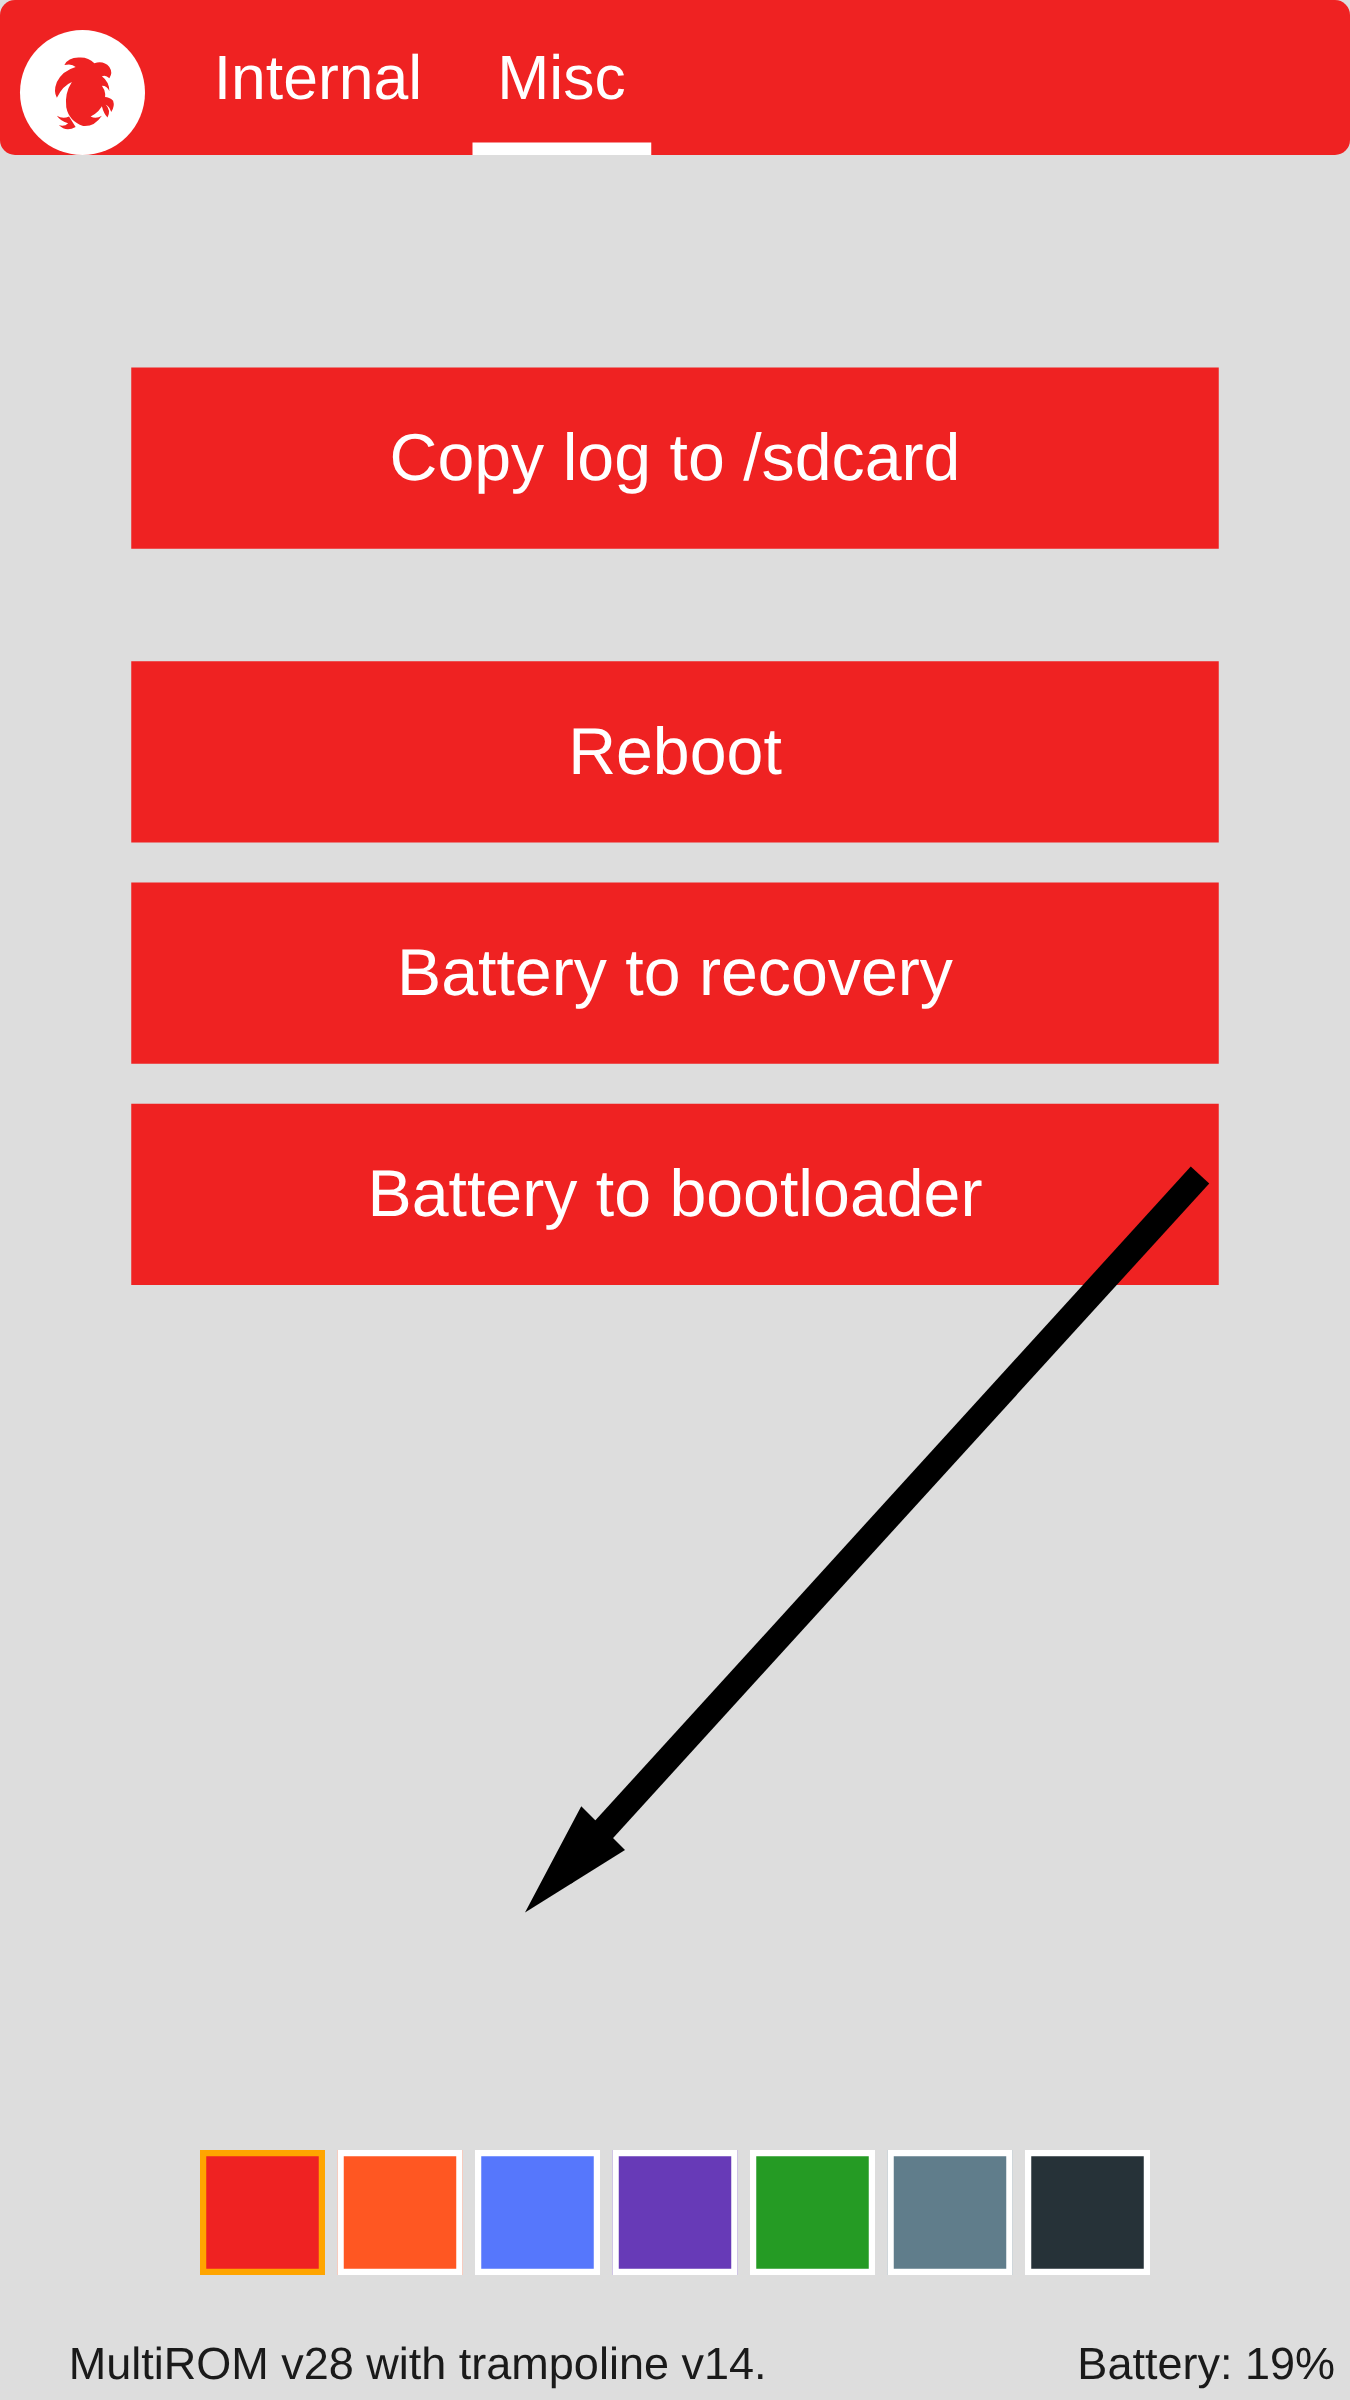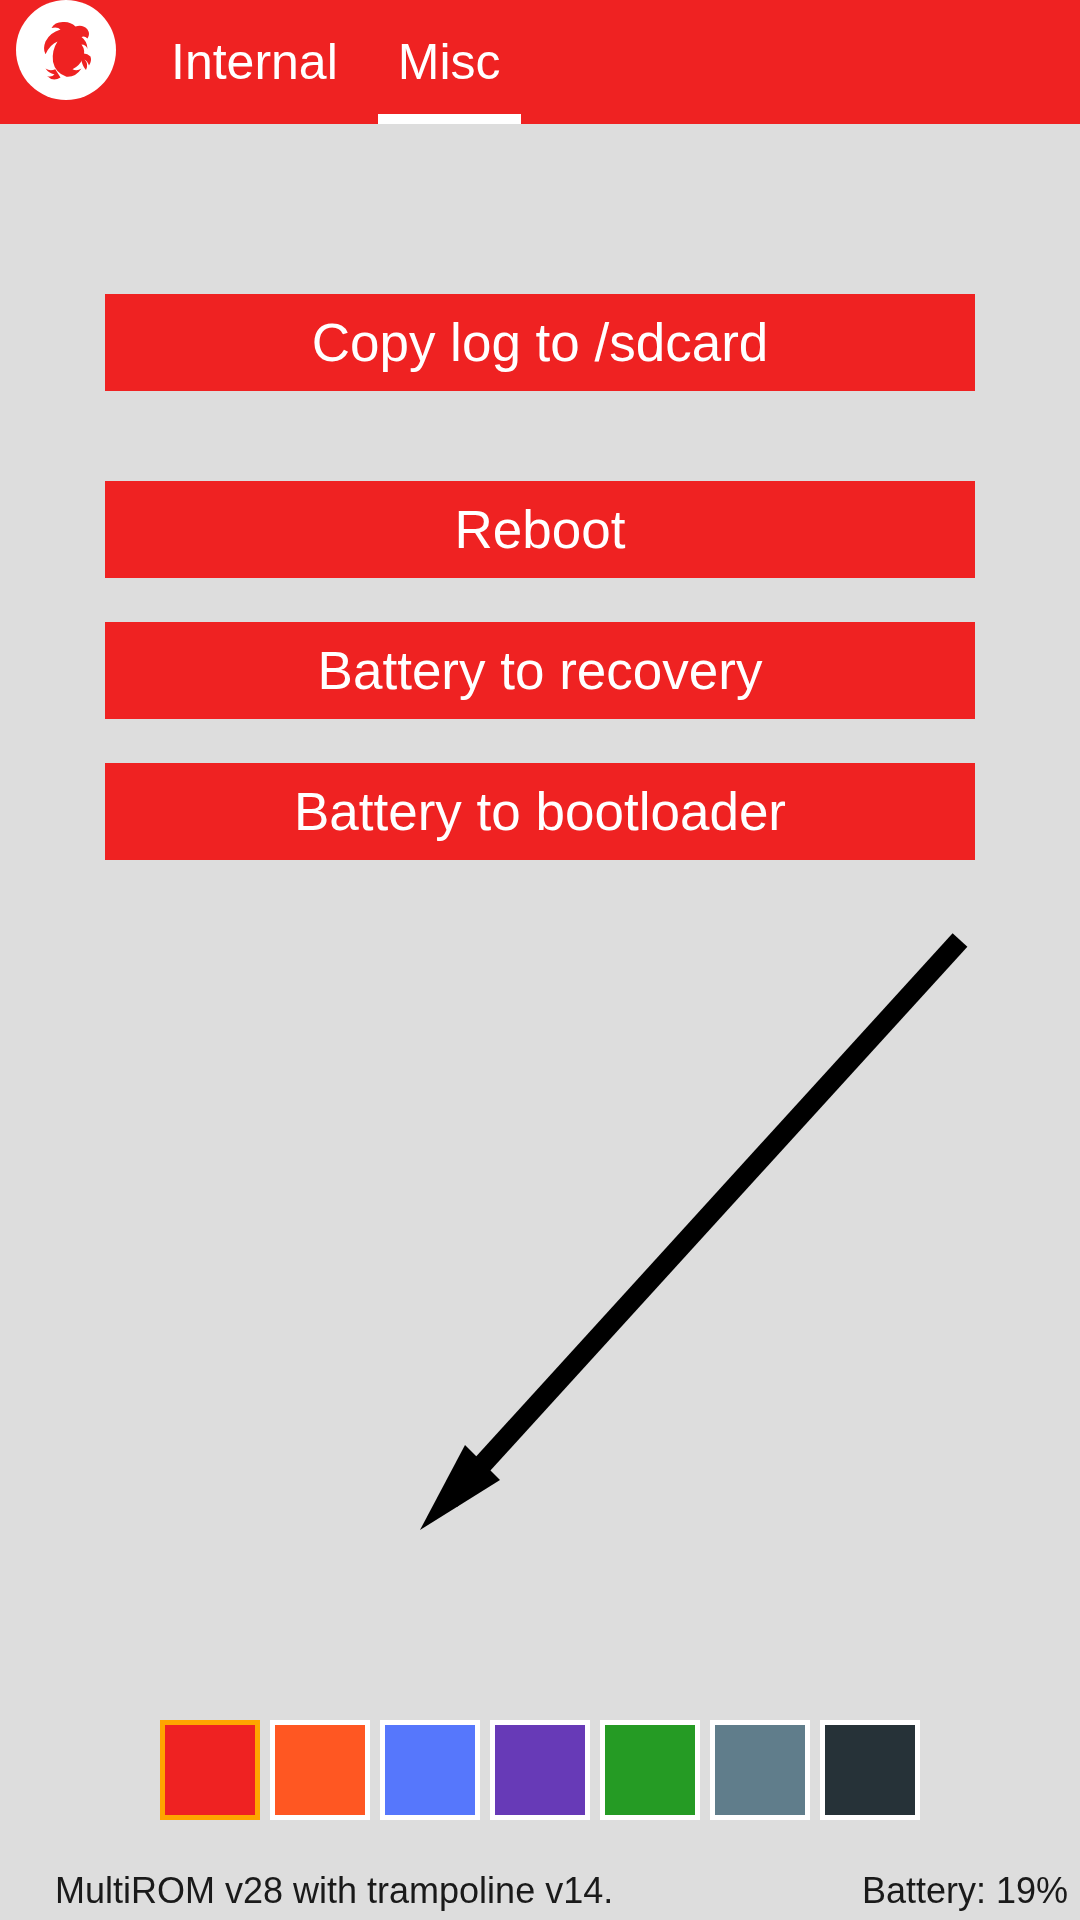--- a/index.html
+++ b/index.html
@@ -13,22 +13,23 @@
       background-color: #dddddd;
       font-family: sans-serif;
       position: relative;
       overflow: hidden;
     }
     .header {
       width: 100%;
       height: 124px;
       background-color: #ef2222;
       display: flex;
-      align-items: flex-start;
+      align-items: flex-end;
       padding: 0 16px;
+      border-radius: 12px;
     }
     .logo {
       width: 100px;
       height: 100px;
       background-color: #ffffff;
       border-radius: 50%;
       display: flex;
       align-items: center;
       justify-content: center;
       flex-shrink: 0;
@@ -63,39 +64,39 @@
       right: 10px;
       height: 10px;
       background-color: #ffffff;
     }
     .content {
       padding: 0 105px;
       padding-top: 170px;
     }
     .action-button {
       width: 100%;
-      height: 97px;
+      height: 145px;
       background-color: #ef2222;
       color: #ffffff;
       border: none;
       font-size: 53px;
       display: flex;
       align-items: center;
       justify-content: center;
       cursor: pointer;
       margin-bottom: 30px;
     }
     .button-group-1 {
       margin-bottom: 90px;
     }
     .button-group-2 {
       margin-bottom: 90px;
     }
     .button-group-2 .action-button {
-      margin-bottom: 44px;
+      margin-bottom: 32px;
     }
     .color-swatches {
       position: absolute;
       bottom: 100px;
       left: 50%;
       transform: translateX(-50%);
       display: flex;
       gap: 10px;
     }
     .color-swatch {

